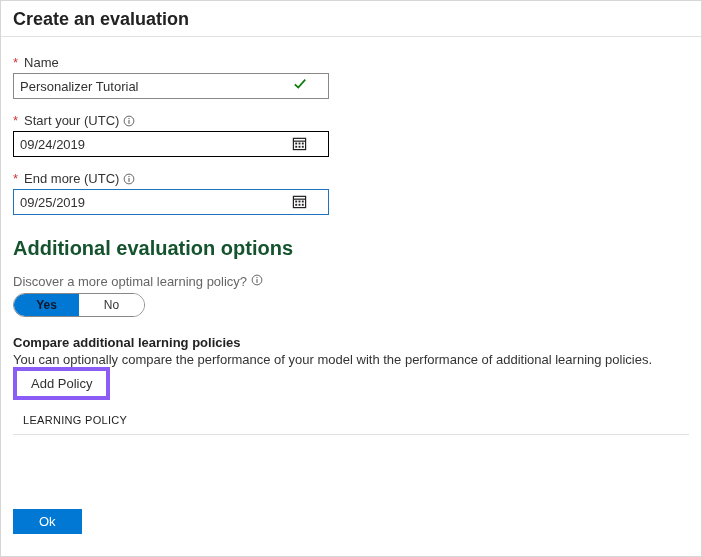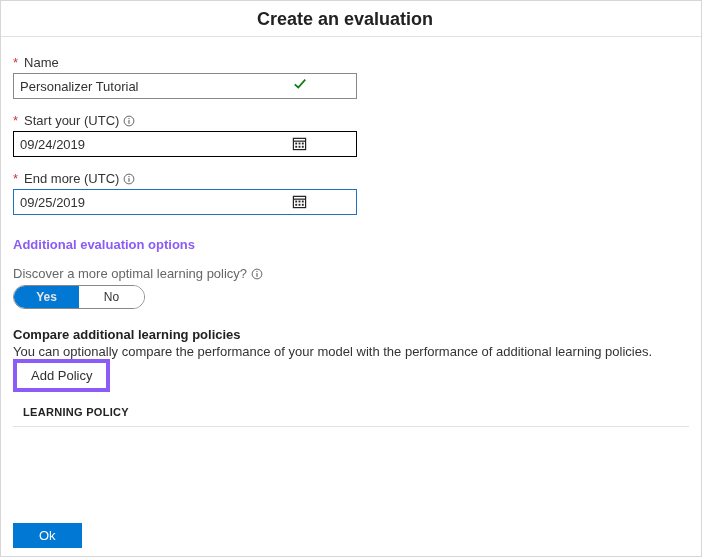--- a/index.html
+++ b/index.html
@@ -14,21 +14,20 @@
     width: 702px;
     height: 557px;
     box-sizing: border-box;
     border: 1px solid #d6d6d6;
     background: #fff;
     position: relative;
   }
   .header {
     padding: 8px 24px 6px 12px;
     border-bottom: 1px solid #e1e1e1;
-    text-align: center;
   }
   .header h1 {
     margin: 0;
     font-size: 18px;
     font-weight: 700;
     color: #222;
   }
   .body {
     padding: 18px 12px 12px 12px;
   }
@@ -45,21 +44,21 @@
   }
   .req-star {
     color: #d13438;
     margin-right: 2px;
   }
   .input-wrap {
     position: relative;
     width: 300px;
   }
   .text-input {
-    width: 344px;
+    width: 316px;
     box-sizing: border-box;
     padding: 4px 28px 4px 6px;
     font-size: 13px;
     font-family: inherit;
     border: 1px solid #8a8886;
     background: #fff;
     color: #323130;
     height: 26px;
   }
   .sd-input { border: 1px solid #000000; }
@@ -77,37 +76,37 @@
     right: 6px;
     top: 5px;
     cursor: pointer;
   }
   .info-icon {
     display: inline-flex;
     align-items: center;
     cursor: pointer;
   }
   .section-title {
-    font-size: 13px;
+    font-size: 20px;
     font-weight: 700;
     margin: 22px 0 14px 0;
-    color: #8b5cf6;
+    color: #14532d;
   }
   .sub-h {
     font-weight: 700;
     font-size: 13px;
     margin-bottom: 2px;
     color: #222;
   }
   .sub-desc {
     font-size: 13px;
     color: #666;
     margin-bottom: 4px;
     display: flex;
-    align-items: center;
+    align-items: flex-start;
     gap: 4px;
   }
   .sub-desc-plain {
     font-size: 13px;
     color: #333;
     margin-bottom: 0;
   }
   .toggle-pill {
     display: flex;
     width: 130px;
@@ -121,50 +120,50 @@
   }
   .toggle-opt {
     flex: 1;
     display: flex;
     align-items: center;
     justify-content: center;
     font-size: 12px;
   }
   .toggle-on {
     background: #0078d4;
-    color: #e5e5e5;
+    color: #0f172a;
     font-weight: 600;
     border-radius: 12px 0 0 12px;
   }
   .toggle-off {
     background: #fff;
     color: #333;
   }
   .add-btn {
     border: 4px solid #8b5cf6;
     background: #fff;
     padding: 5px 14px;
     font-size: 13px;
     font-family: inherit;
     cursor: pointer;
     color: #323130;
     margin-bottom: 14px;
   }
   .lp-header {
     font-size: 11px;
-    font-weight: 700;
+    font-weight: 400;
     letter-spacing: 0.3px;
     color: #222;
     padding: 0 0 8px 10px;
     border-bottom: 1px solid #e1e1e1;
   }
   .footer {
     position: absolute;
     left: 12px;
-    bottom: 8px;
+    bottom: 22px;
   }
   .primary-btn {
     background: #0078d4;
     border: none;
     color: #fff;
     font-size: 13px;
     font-family: inherit;
     padding: 5px 26px;
     cursor: pointer;
   }

